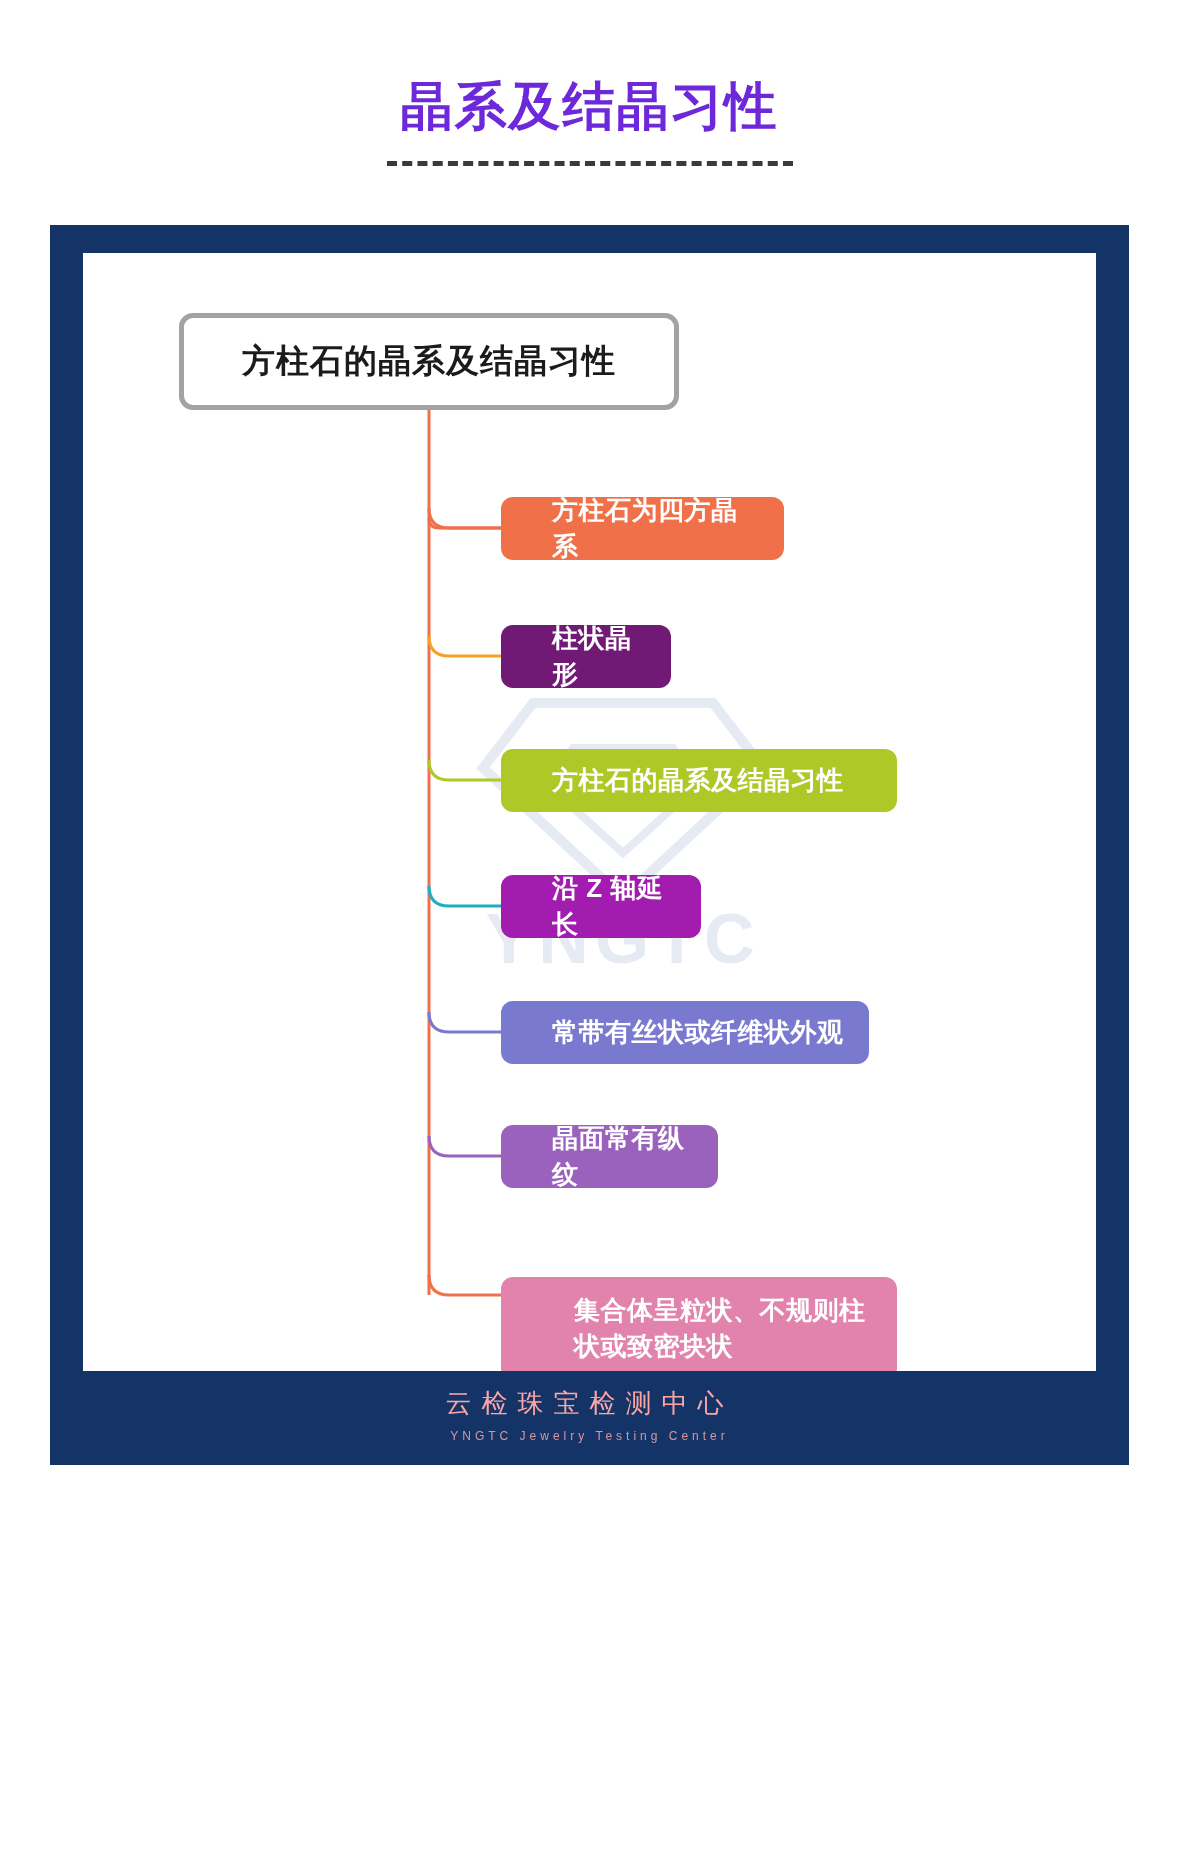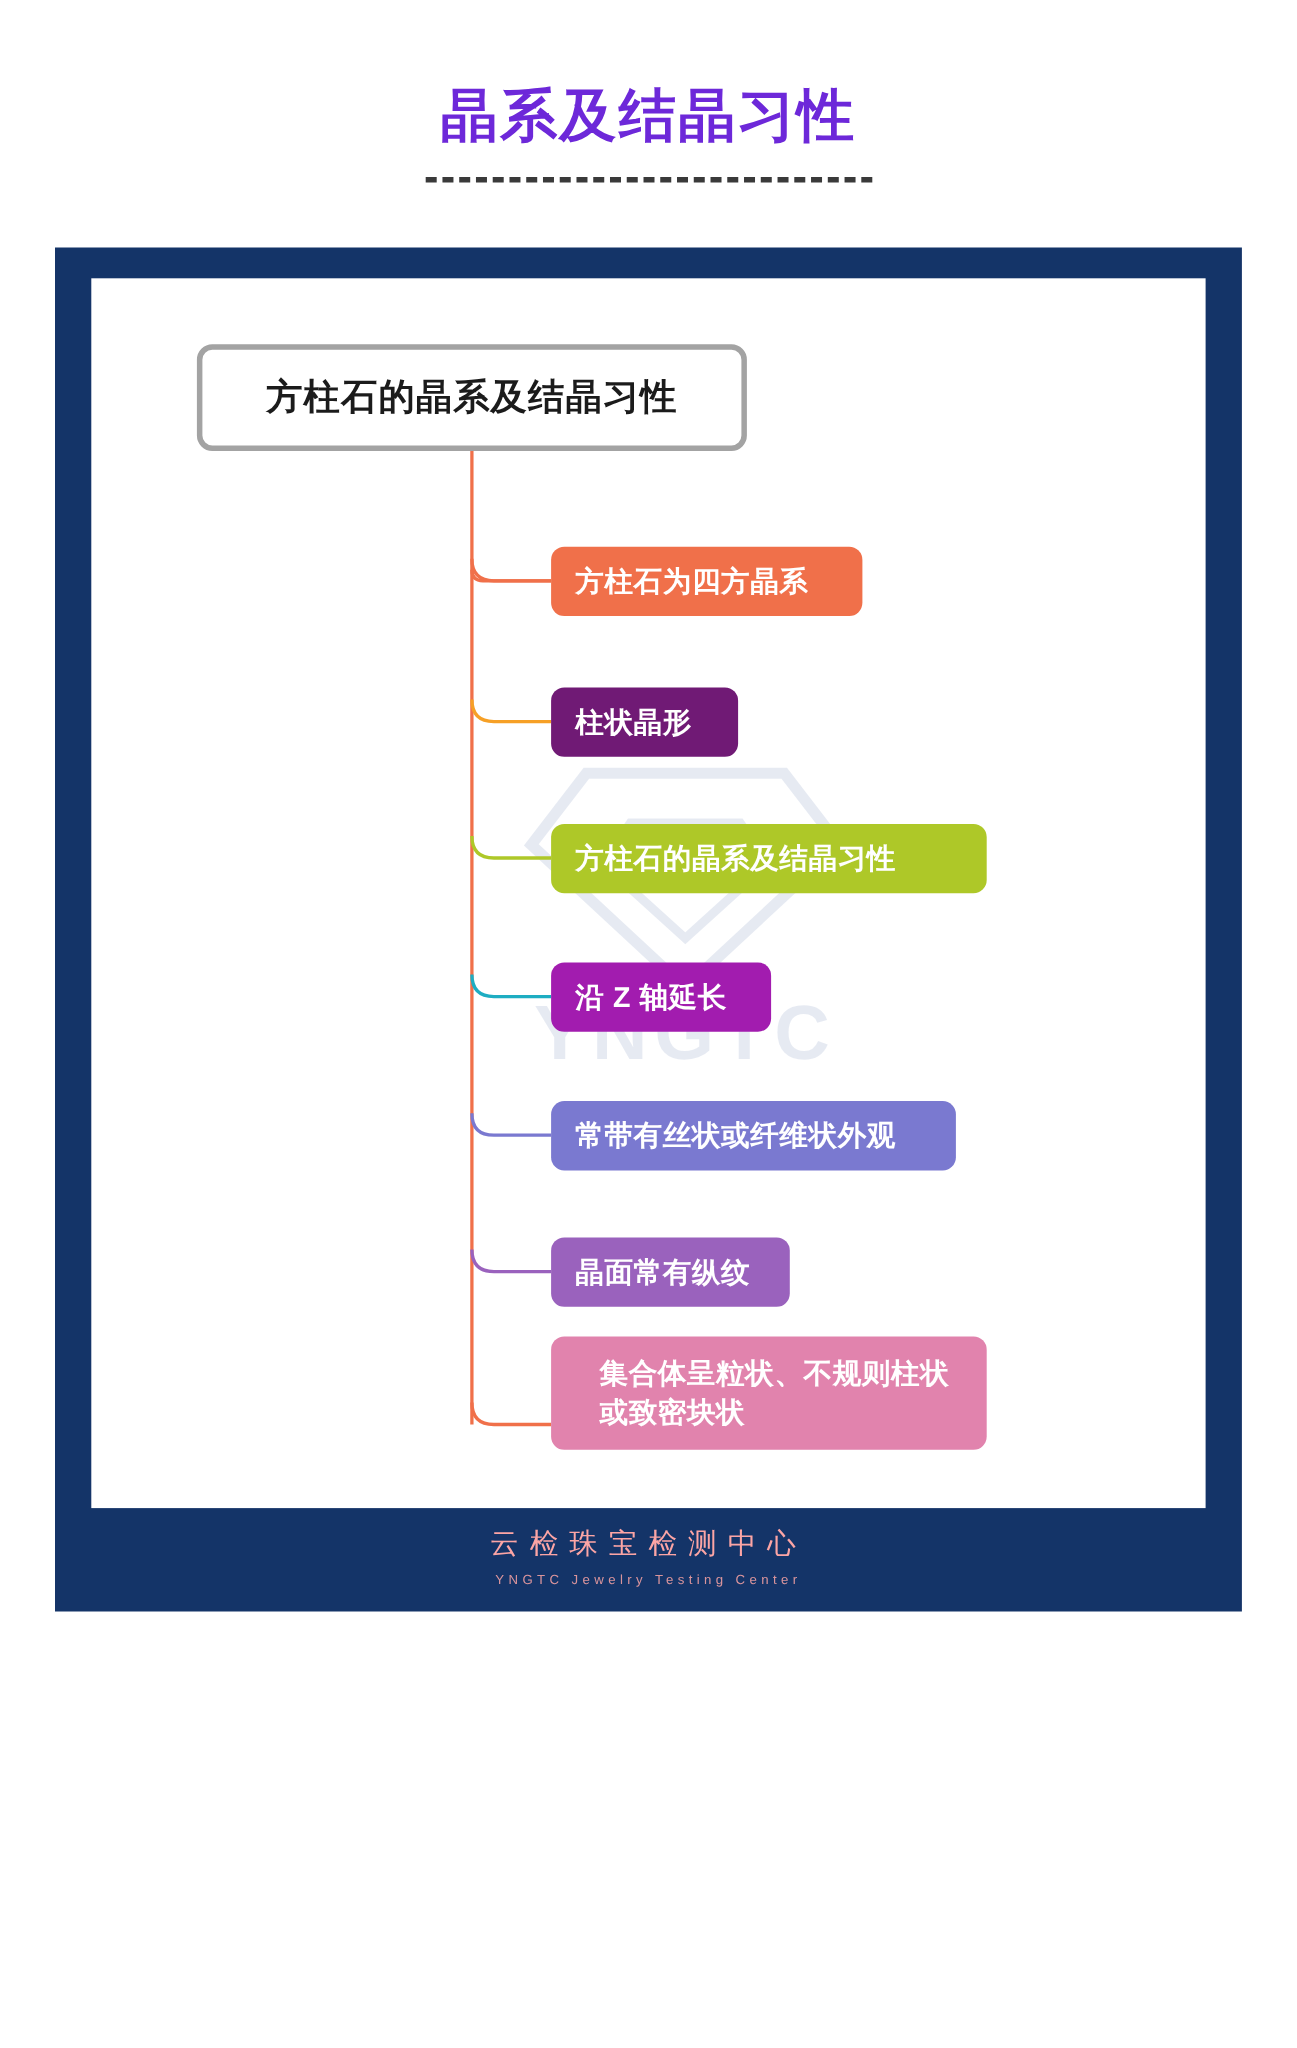--- a/index.html
+++ b/index.html
@@ -128,20 +128,21 @@
     align-items: center;
     box-sizing: border-box;
     padding: 0 22px;
   }
   .leaf span {
     font-size: 26px;
     font-weight: bold;
     color: #ffffff;
     line-height: 1.35;
     letter-spacing: 0.5px;
+    margin-left: 29px;
   }
   .leaf.multiline { padding-top: 14px; padding-bottom: 14px; align-items: center;}
 </style>
 </head>
 <body>
 
 <div class="page-title">晶系及结晶习性</div>
 <div class="title-underline"></div>
 
 <div class="frame">
@@ -199,21 +200,21 @@
       </div>
 
       <div class="leaf" style="left:418px; top:748px; width:368px; height:63px; background:#7a79d0;">
         <span>常带有丝状或纤维状外观</span>
       </div>
 
       <div class="leaf" style="left:418px; top:872px; width:217px; height:63px; background:#9a62bd;">
         <span>晶面常有纵纹</span>
       </div>
 
-      <div class="leaf multiline" style="left:418px; top:962px; width:396px; height:103px; background:#e183ad;padding-left:44px;">
+      <div class="leaf multiline" style="left:418px; top:1024px; width:396px; height:103px; background:#e183ad;padding-left:44px;">
         <span>集合体呈粒状、不规则柱状或致密块状</span>
       </div>
 
     </div>
   </div>
 
   <div class="footer">
     <div class="footer-cn">云检珠宝检测中心</div>
     <div class="footer-en">YNGTC Jewelry Testing Center</div>
   </div>

